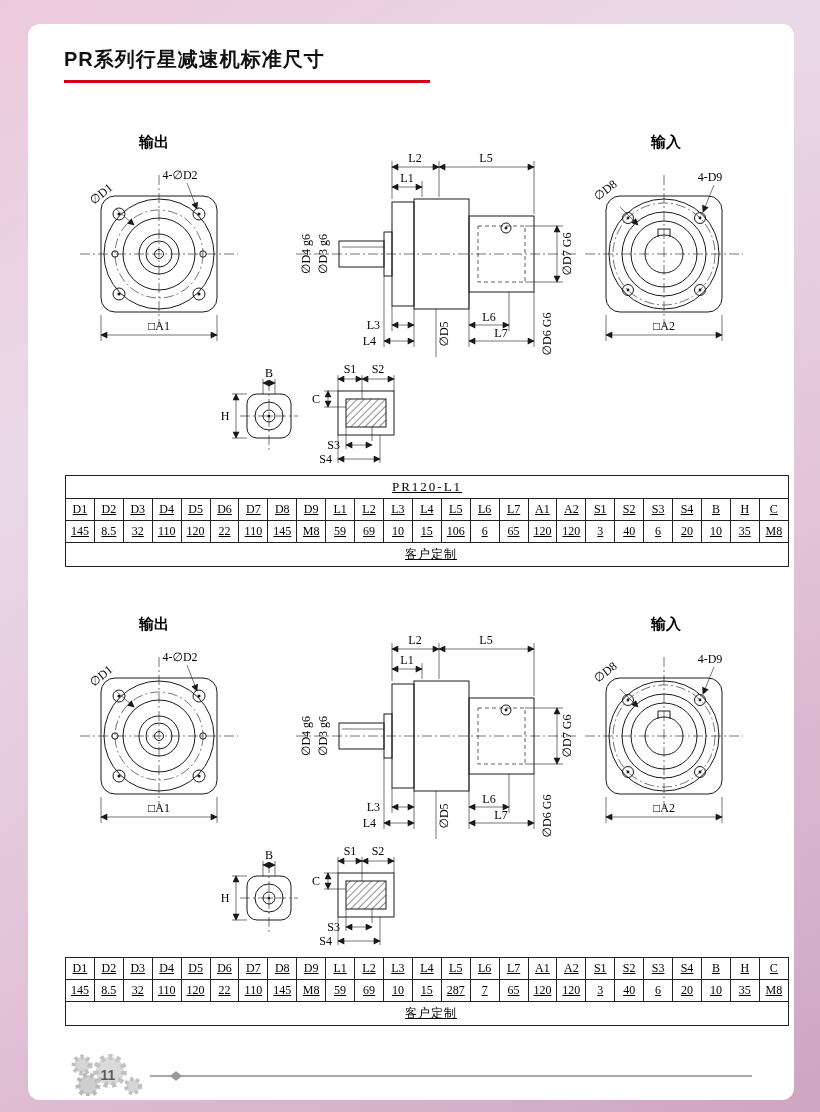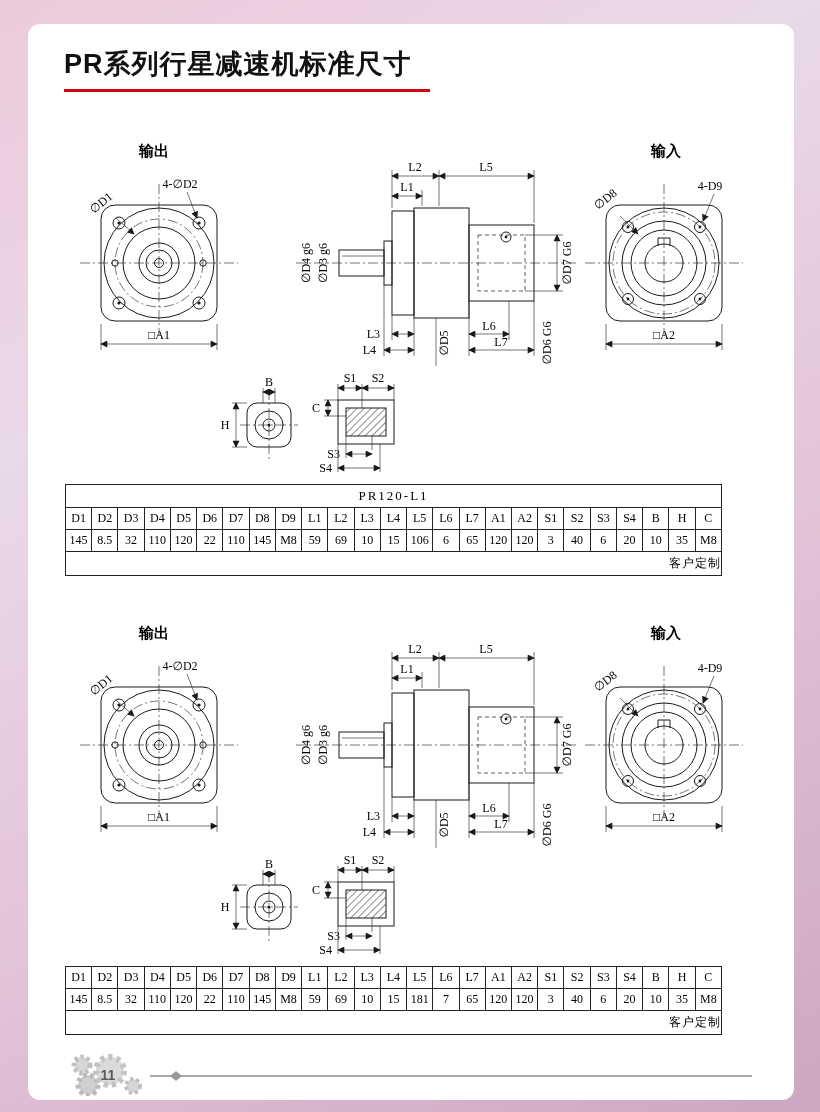--- a/index.html
+++ b/index.html
@@ -5,43 +5,43 @@
   html,body { margin:0; padding:0; }
   body {
     width:820px; height:1112px; position:relative;
     background: linear-gradient(150deg,#eccadb 0%,#e9d9e8 30%,#e2c3d8 62%,#cda6c2 100%);
     font-family:"Liberation Sans", sans-serif;
   }
   .page {
     position:absolute; left:28px; top:24px; right:26px; bottom:12px;
     background:#ffffff; border-radius:12px; overflow:hidden;
   }
-  .title { margin:22px 0 0 36px; font-size:27px; font-weight:bold; letter-spacing:1px; color:#111; }
+  .title { margin:22px 0 0 36px; font-size:20px; font-weight:bold; letter-spacing:1px; color:#111; }
   .red-line { margin:7px 0 0 36px; width:366px; height:3px; background:#d40014; }
 
   svg.dwg { display:block; margin:46px 0 0 26px; }
   svg.dwg-b { margin-top:44px; }
 
   .dwg line, .dwg rect, .dwg circle, .dwg path, .dwg polyline { stroke:#1a1a1a; fill:none; stroke-width:1; }
   .dwg .thin { stroke-width:0.6; }
   .dwg .cl   { stroke-width:0.6; stroke-dasharray:10 3 2 3; }
   .dwg .hid  { stroke-width:0.7; stroke-dasharray:4 3; }
   .dwg .dim  { stroke-width:0.6; }
   .dwg .fb   { fill:#1a1a1a; stroke:none; }
   .dwg .hatch{ fill:url(#hatchA); stroke:#1a1a1a; }
   .dwg text  { fill:#000; stroke:none; font:12px "Liberation Serif", serif; }
   .dwg .cjk  { font:bold 15px "Liberation Sans", sans-serif; }
 
   table.dims {
-    border-collapse:collapse; table-layout:fixed; width:657px;
-    margin:6px 0 0 37px; font:12px "Liberation Serif", serif; color:#000;
+    border-collapse:collapse; table-layout:fixed; width:724px;
+    margin:6px 0 0 37px; font:12px "Liberation Serif", serif; color:#000;text-decoration:underline;
   }
   table.dims td { border:1px solid #222; text-align:center; padding:3px 0; height:15px; overflow:hidden; }
   table.dims tr.t-title td { font-size:13px; letter-spacing:2px; }
-  table.dims tr.t-note td  { text-align:right; padding-left:8px; letter-spacing:1px; }
+  table.dims tr.t-note td  { text-align:center; padding-left:8px; letter-spacing:1px; }
 
   .footer-svg { position:absolute; left:30px; bottom:4px; }
   .footer-svg text { font-family:"Liberation Sans", sans-serif; }
 </style>
 </head>
 <body>
 
 <div class="page">
 
   <div class="title">PR系列行星减速机标准尺寸</div>
@@ -330,21 +330,21 @@
           <td>110</td>
           <td>120</td>
           <td>22</td>
           <td>110</td>
           <td>145</td>
           <td>M8</td>
           <td>59</td>
           <td>69</td>
           <td>10</td>
           <td>15</td>
-          <td>181</td>
+          <td>287</td>
           <td>7</td>
           <td>65</td>
           <td>120</td>
           <td>120</td>
           <td>3</td>
           <td>40</td>
           <td>6</td>
           <td>20</td>
           <td>10</td>
           <td>35</td>

